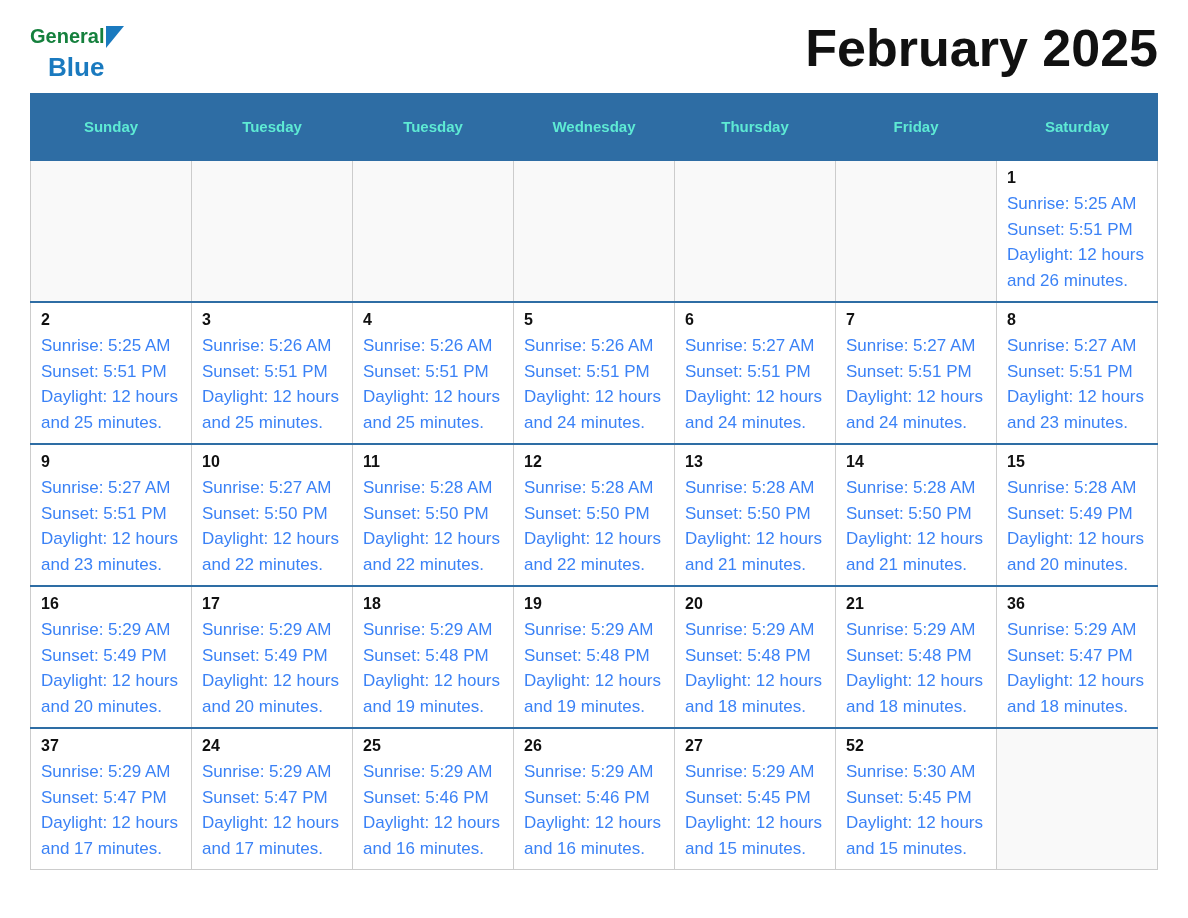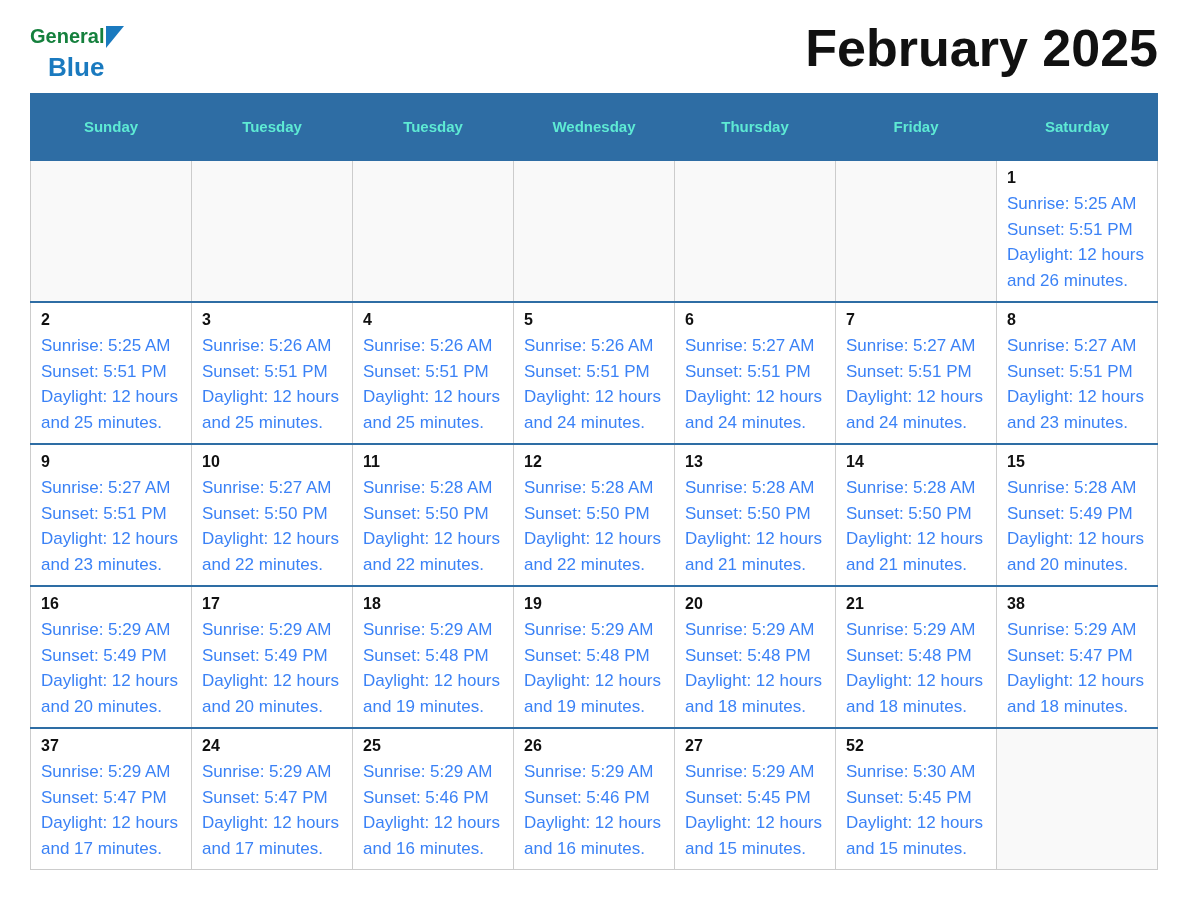--- a/index.html
+++ b/index.html
@@ -221,21 +221,21 @@
         </td>
         <td>
           <span class="day-number">20</span>
           <div class="day-info">Sunrise: 5:29 AM<br>Sunset: 5:48 PM<br>Daylight: 12 hours<br>and 18 minutes.</div>
         </td>
         <td>
           <span class="day-number">21</span>
           <div class="day-info">Sunrise: 5:29 AM<br>Sunset: 5:48 PM<br>Daylight: 12 hours<br>and 18 minutes.</div>
         </td>
         <td>
-          <span class="day-number">38</span>
+          <span class="day-number">36</span>
           <div class="day-info">Sunrise: 5:29 AM<br>Sunset: 5:47 PM<br>Daylight: 12 hours<br>and 18 minutes.</div>
         </td>
       </tr>
       <tr>
         <td>
           <span class="day-number">37</span>
           <div class="day-info">Sunrise: 5:29 AM<br>Sunset: 5:47 PM<br>Daylight: 12 hours<br>and 17 minutes.</div>
         </td>
         <td>
           <span class="day-number">24</span>

